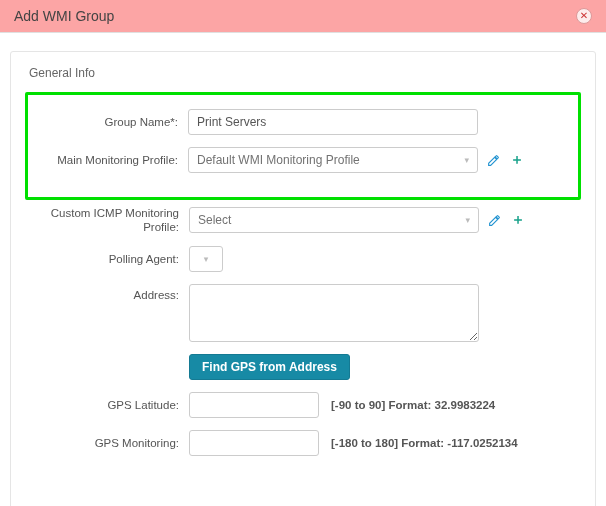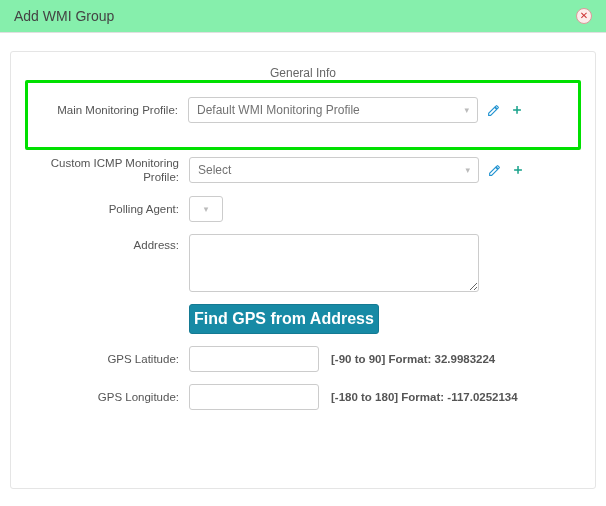--- a/index.html
+++ b/index.html
@@ -8,21 +8,21 @@
     font-family: "Segoe UI", Arial, sans-serif;
     font-size: 12px;
     color: #333;
     background: #fff;
     width: 606px;
   }
   .dialog {
     width: 606px;
   }
   .dlg-header {
-    background: #86efac;
+    background: #fca5a5;
     border-bottom: 1px solid #e0e0e0;
     padding: 8px 14px;
     display: flex;
     align-items: center;
     justify-content: space-between;
   }
   .dlg-title {
     font-size: 14px;
     color: #444;
   }
@@ -41,24 +41,23 @@
     padding: 18px 10px 8px 10px;
   }
   .panel {
     border: 1px solid #e5e5e5;
     border-radius: 3px;
     padding: 14px 18px 22px 18px;
     background: #fff;
     position: relative;
   }
   .panel-title {
-    text-align: center;
     color: #666;
     font-size: 12px;
-    margin-bottom: 0;
+    margin-bottom: 12px;
   }
   .highlight-box {
     border: 3px solid #00e000;
     border-radius: 2px;
     padding: 14px 10px 10px 0;
     margin: 0 -4px 6px -4px;
   }
   .form-row {
     display: flex;
     align-items: center;
@@ -136,22 +135,22 @@
     font-size: 14px;
     font-weight: bold;
     border-radius: 2px;
   }
   .icon-btn.edit { color: #2494d1; font-size: 13px; }
   .btn-teal {
     background: #178aa5;
     color: #fff;
     border: 1px solid #147a93;
     border-radius: 3px;
-    padding: 5px 4px;
-    font-size: 16px;
+    padding: 5px 12px;
+    font-size: 12px;
     cursor: pointer;
     font-weight: 600;
   }
   .hint {
     color: #555;
     font-size: 11.5px;
     margin-left: 6px;
     font-weight: bold;
   }
 </style>
@@ -164,20 +163,26 @@
     <div class="dlg-title">Add WMI Group</div>
     <div class="close-btn">✕</div>
   </div>
 
   <div class="dlg-body">
     <div class="panel">
       <div class="panel-title">General Info</div>
 
       <div class="highlight-box">
 
+        <div class="form-row">
+          <div class="form-label">Group Name*:</div>
+          <div class="form-control">
+            <input type="text" class="txt" value="Print Servers" style="">
+          </div>
+        </div>
 
 
         <div class="form-row" style="margin-bottom:14px">
           <div class="form-label">Main Monitoring Profile:</div>
           <div class="form-control">
             <div class="select">
               <span>Default WMI Monitoring Profile</span>
               <span class="caret">▾</span>
             </div>
             <span class="icon-btn edit" title="Edit">
@@ -231,21 +236,21 @@
 
       <div class="form-row">
         <div class="form-label">GPS Latitude:</div>
         <div class="form-control">
           <input type="text" class="txt short" value="" style="">
           <span class="hint">[-90 to 90]   Format: 32.9983224</span>
         </div>
       </div>
 
       <div class="form-row">
-        <div class="form-label">GPS Longitude:</div>
+        <div class="form-label">GPS Monitoring:</div>
         <div class="form-control">
           <input type="text" class="txt short" value="" style="">
           <span class="hint">[-180 to 180]   Format: -117.0252134</span>
         </div>
       </div>
 
       <div class="form-row" style="margin-top:18px">
         
         
       </div>

